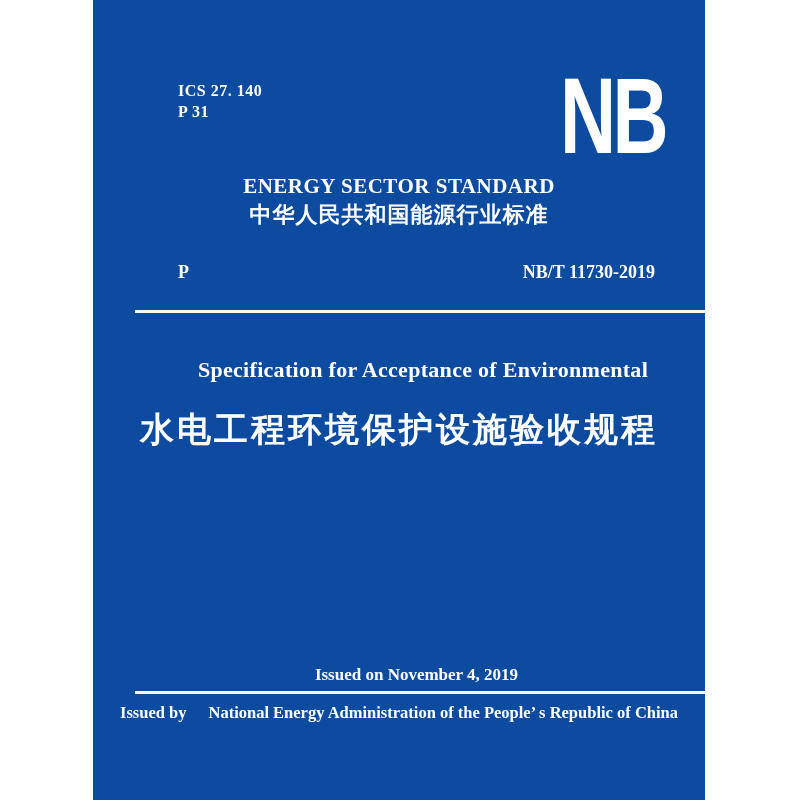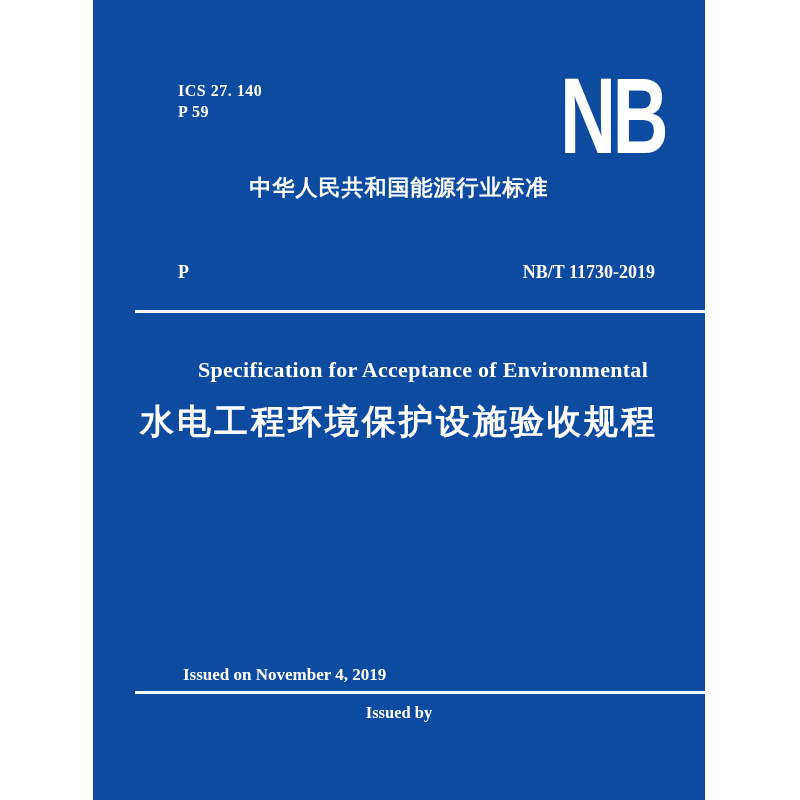--- a/index.html
+++ b/index.html
@@ -103,32 +103,32 @@
     font-size: 22px;
     font-weight: bold;
     line-height: 33px;
     letter-spacing: 0.3px;
     padding-left: 48px;
   }
   .title-zh {
     font-size: 34px;
     font-weight: bold;
     letter-spacing: 3px;
-    margin-top: 13px;
+    margin-top: 21px;
   }
   
   .dates-row {
     position: absolute;
     top: 665px;
     left: 0;
     width: 100%;
     box-sizing: border-box;
     padding: 0 55px 0 90px;
     display: flex;
-    justify-content: flex-start;
+    justify-content: center;
     font-size: 17px;
     font-weight: bold;
   }
   .issuer-row {
     position: absolute;
     top: 703px;
     left: 0;
     width: 100%;
     display: flex;
     justify-content: center;
@@ -139,26 +139,27 @@
   }
 </style>
 </head>
 <body>
 
 <div class="page">
   <div class="cover">
 
     <div class="ics-block">
       <div>ICS 27. 140</div>
-      <div>P 59</div>
+      <div>P 31</div>
     </div>
 
     <div class="nb-logo">NB</div>
 
     <div class="std-block">
+      <div class="std-en">ENERGY SECTOR STANDARD</div>
       <div class="std-zh">中华人民共和国能源行业标准</div>
     </div>
 
     <div class="code-row">
       <span>P</span>
       <span>NB/T 11730-2019</span>
     </div>
 
     <div class="rule rule-top"></div>
 
@@ -168,16 +169,17 @@
     </div>
 
     <div class="dates-row">
       <span>Issued on November 4, 2019</span>
     </div>
 
     <div class="rule rule-bottom"></div>
 
     <div class="issuer-row">
       <span>Issued by</span>
+      <span>National Energy Administration of the People’ s Republic of China</span>
     </div>
 
   </div>
 </div>
 
 </body></html>

